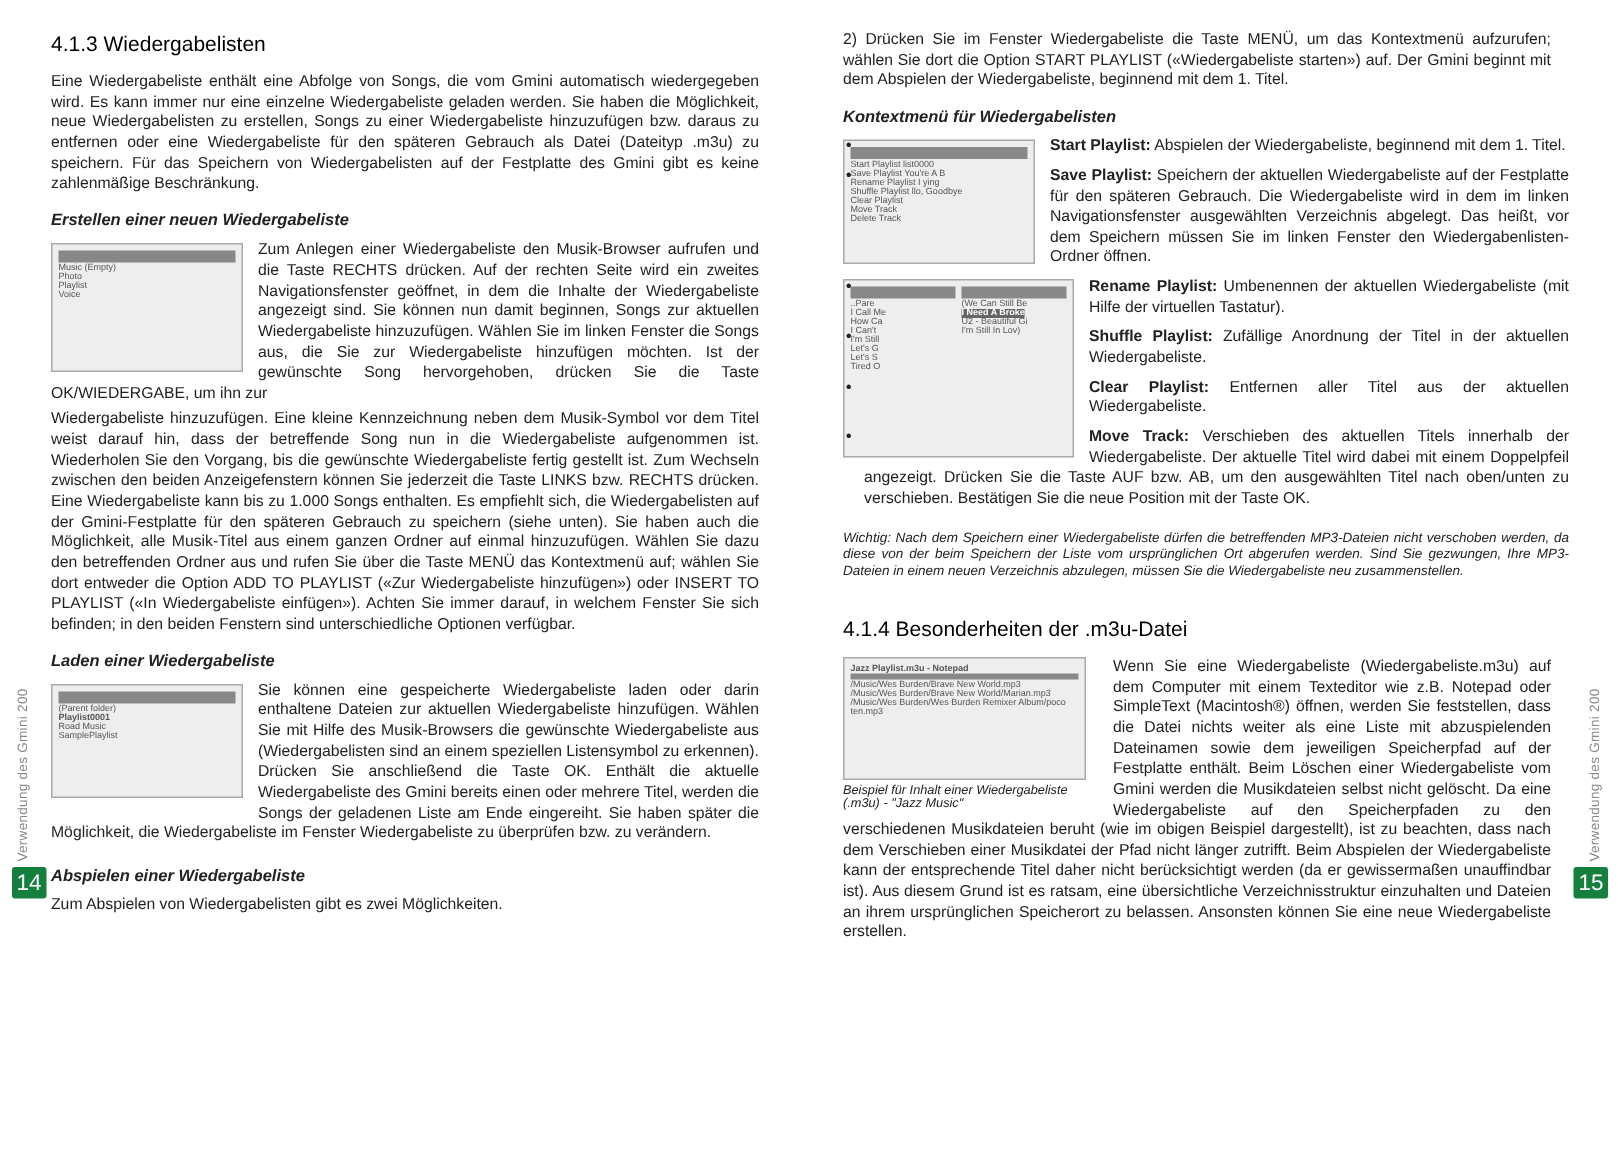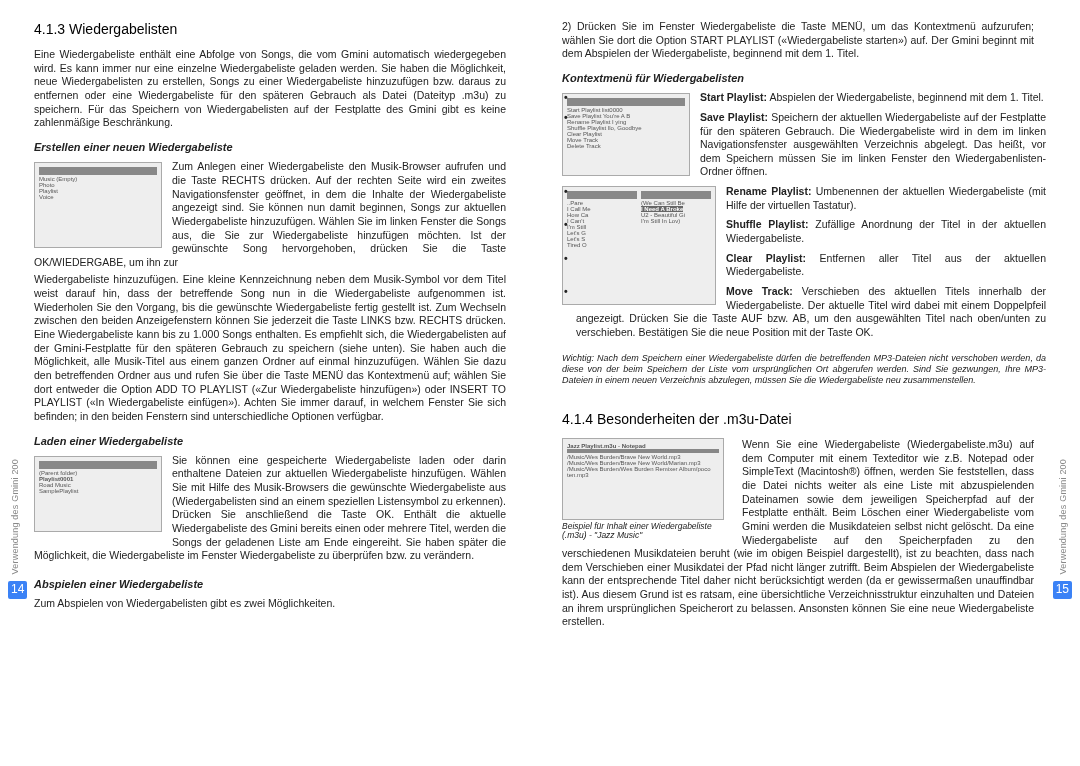--- a/index.html
+++ b/index.html
@@ -76,22 +76,22 @@
     color: #888;
     writing-mode: vertical-rl;
     transform: rotate(180deg);
     letter-spacing: 0.2px;
   }
   .sidebar-left { left: 10px; }
   .sidebar-right { right: 10px; }
   .pageno {
     position: absolute;
     bottom: 15px;
-    font-size: 12px;
-    background: #3b82f6;
+    font-size: 15px;
+    background: #15803d;
     color: #fff;
     padding: 1px 3px;
     border-radius: 2px;
   }
   .pageno-left { left: 8px; }
   .pageno-right { right: 8px; text-align: right; }
   ul.bullets {
     list-style: none;
     padding: 0 0 0 0;
     margin: 0;

